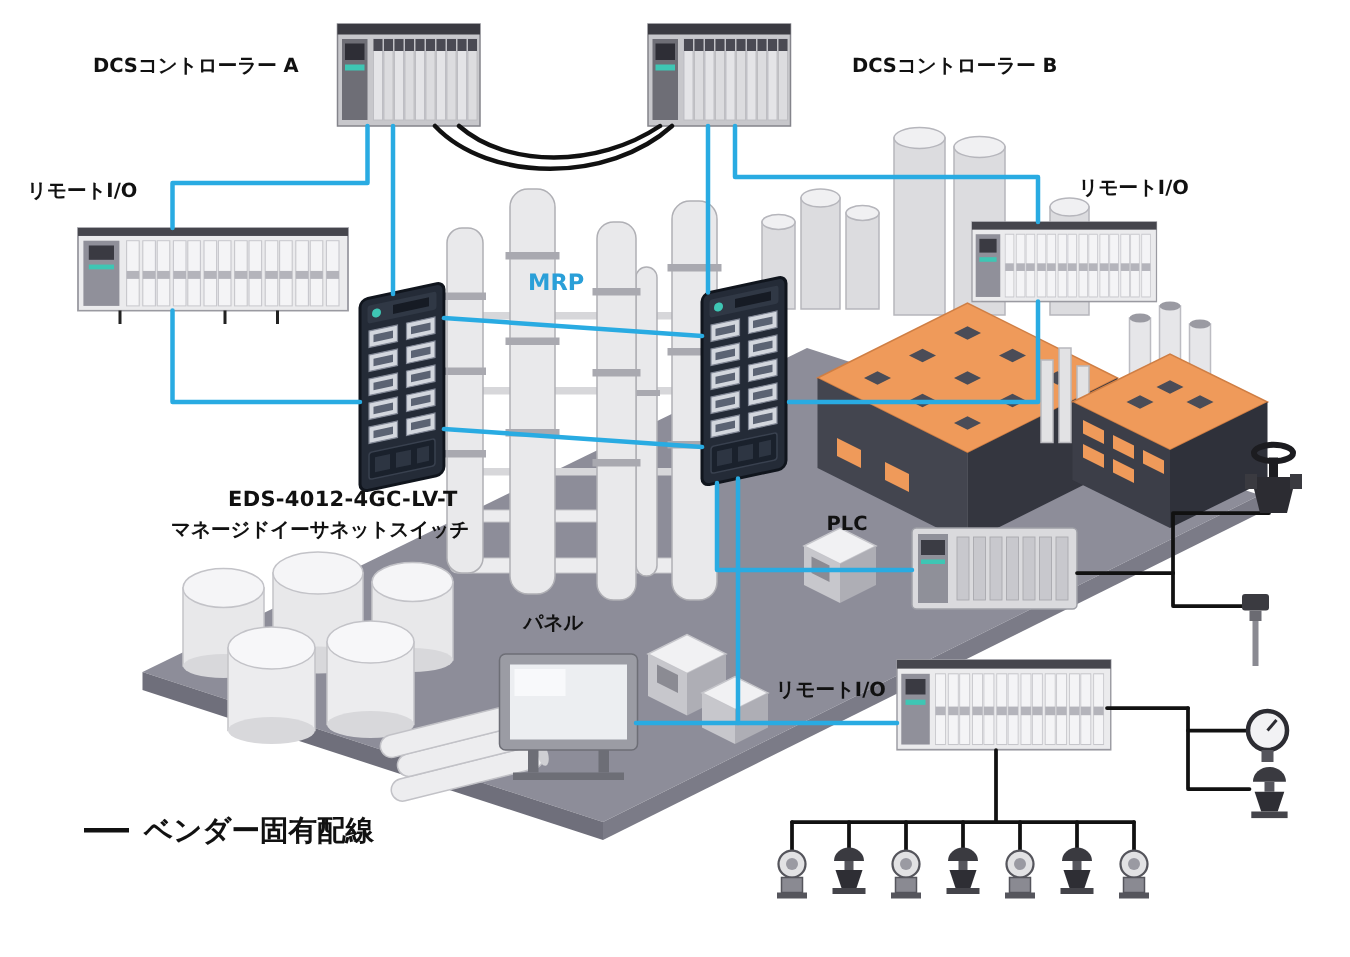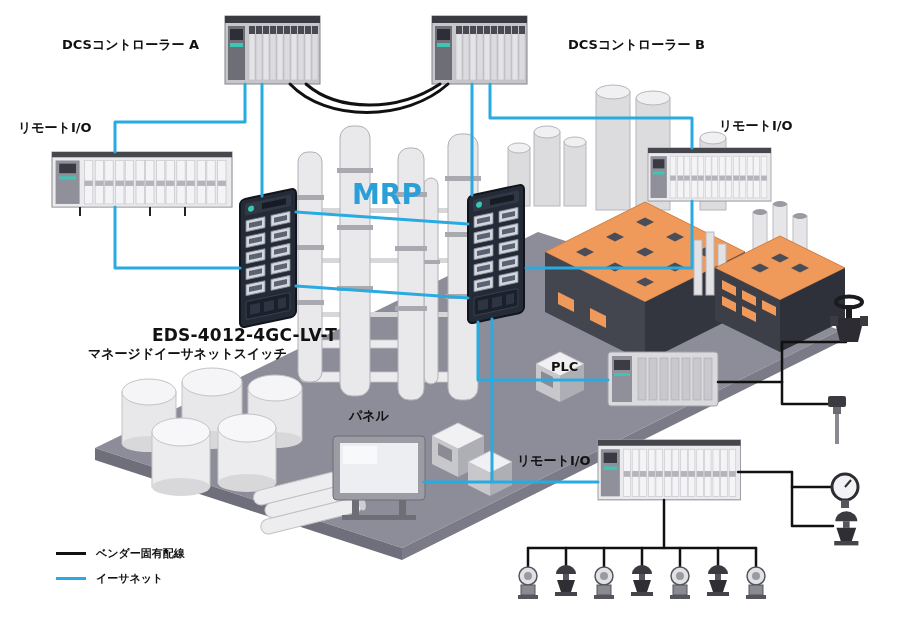--- a/index.html
+++ b/index.html
@@ -1,25 +1,25 @@
 <!DOCTYPE html>
 <html><head>
 <meta charset="utf-8">
 <style>
   html,body{margin:0;padding:0;background:#fff;}
   .stage{position:relative;width:900px;height:638px;background:#ffffff;overflow:hidden;
          font-family:"DejaVu Sans","Liberation Sans",sans-serif;}
   .stage svg{position:absolute;left:0;top:0;}
   .lbl{position:absolute;font-weight:bold;font-size:13px;color:#111;white-space:nowrap;line-height:1.1;}
-  .lbl.model{font-size:17px;letter-spacing:.2px;}
-  .lbl.mrp{font-size:28px;font-weight:bold;}
+  .lbl.model{font-size:14px;letter-spacing:.2px;}
+  .lbl.mrp{font-size:15px;font-weight:bold;}
   .legend{position:absolute;left:56px;top:541px;}
   .legend-row{display:flex;align-items:center;height:25px;}
   .legend-line{display:inline-block;width:30px;height:3px;margin-right:10px;flex:0 0 auto;}
-  .legend-label{font-weight:bold;font-size:11px;color:#111;white-space:nowrap;}
+  .legend-label{font-weight:bold;font-size:19px;color:#111;white-space:nowrap;}
 </style>
 </head>
 <body>
 
 <div class="stage">
 
 <svg width="900" height="638" viewBox="0 0 900 638">
 <defs>
   <g id="dcs-rack">
     <rect x="0" y="0" width="95" height="68" fill="#c7c7cb" stroke="#84848b" stroke-width="1"></rect>
@@ -373,29 +373,25 @@
 <use href="#inst-valve" transform="translate(705,562)"></use>
 <use href="#inst-tx" transform="translate(744,566)"></use>
 </svg>
 
 <div class="lbl" style="left:62px;top:38px">DCSコントローラー A</div>
 <div class="lbl" style="left:568px;top:38px">DCSコントローラー B</div>
 <div class="lbl" style="left:18px;top:121px">リモートI/O</div>
 <div class="lbl" style="left:719px;top:119px">リモートI/O</div>
 <div class="lbl mrp" style="left: 352px; top: 180px; color: rgb(42, 159, 216);">MRP</div>
 <div class="lbl model" style="left:152px;top:326px">EDS-4012-4GC-LV-T</div>
-<div class="lbl" style="left:88px;top:347px">マネージドイーサネットスイッチ</div>
-<div class="lbl" style="left:551px;top:360px">PLC</div>
+<div class="lbl" style="left:114px;top:347px">マネージドイーサネットスイッチ</div>
+<div class="lbl" style="left:551px;top:343px">PLC</div>
 <div class="lbl" style="left:349px;top:409px">パネル</div>
 <div class="lbl" style="left:517px;top:454px">リモートI/O</div>
 
 <div class="legend">
   <div class="legend-row">
     <span class="legend-line" style="background: rgb(17, 17, 17);"></span>
     <span class="legend-label">ベンダー固有配線</span>
   </div>
-  <div class="legend-row">
-    <span class="legend-line" style="background: rgb(41, 171, 226);"></span>
-    <span class="legend-label">イーサネット</span>
-  </div>
 </div>
 
 </div>
 
 </body></html>

